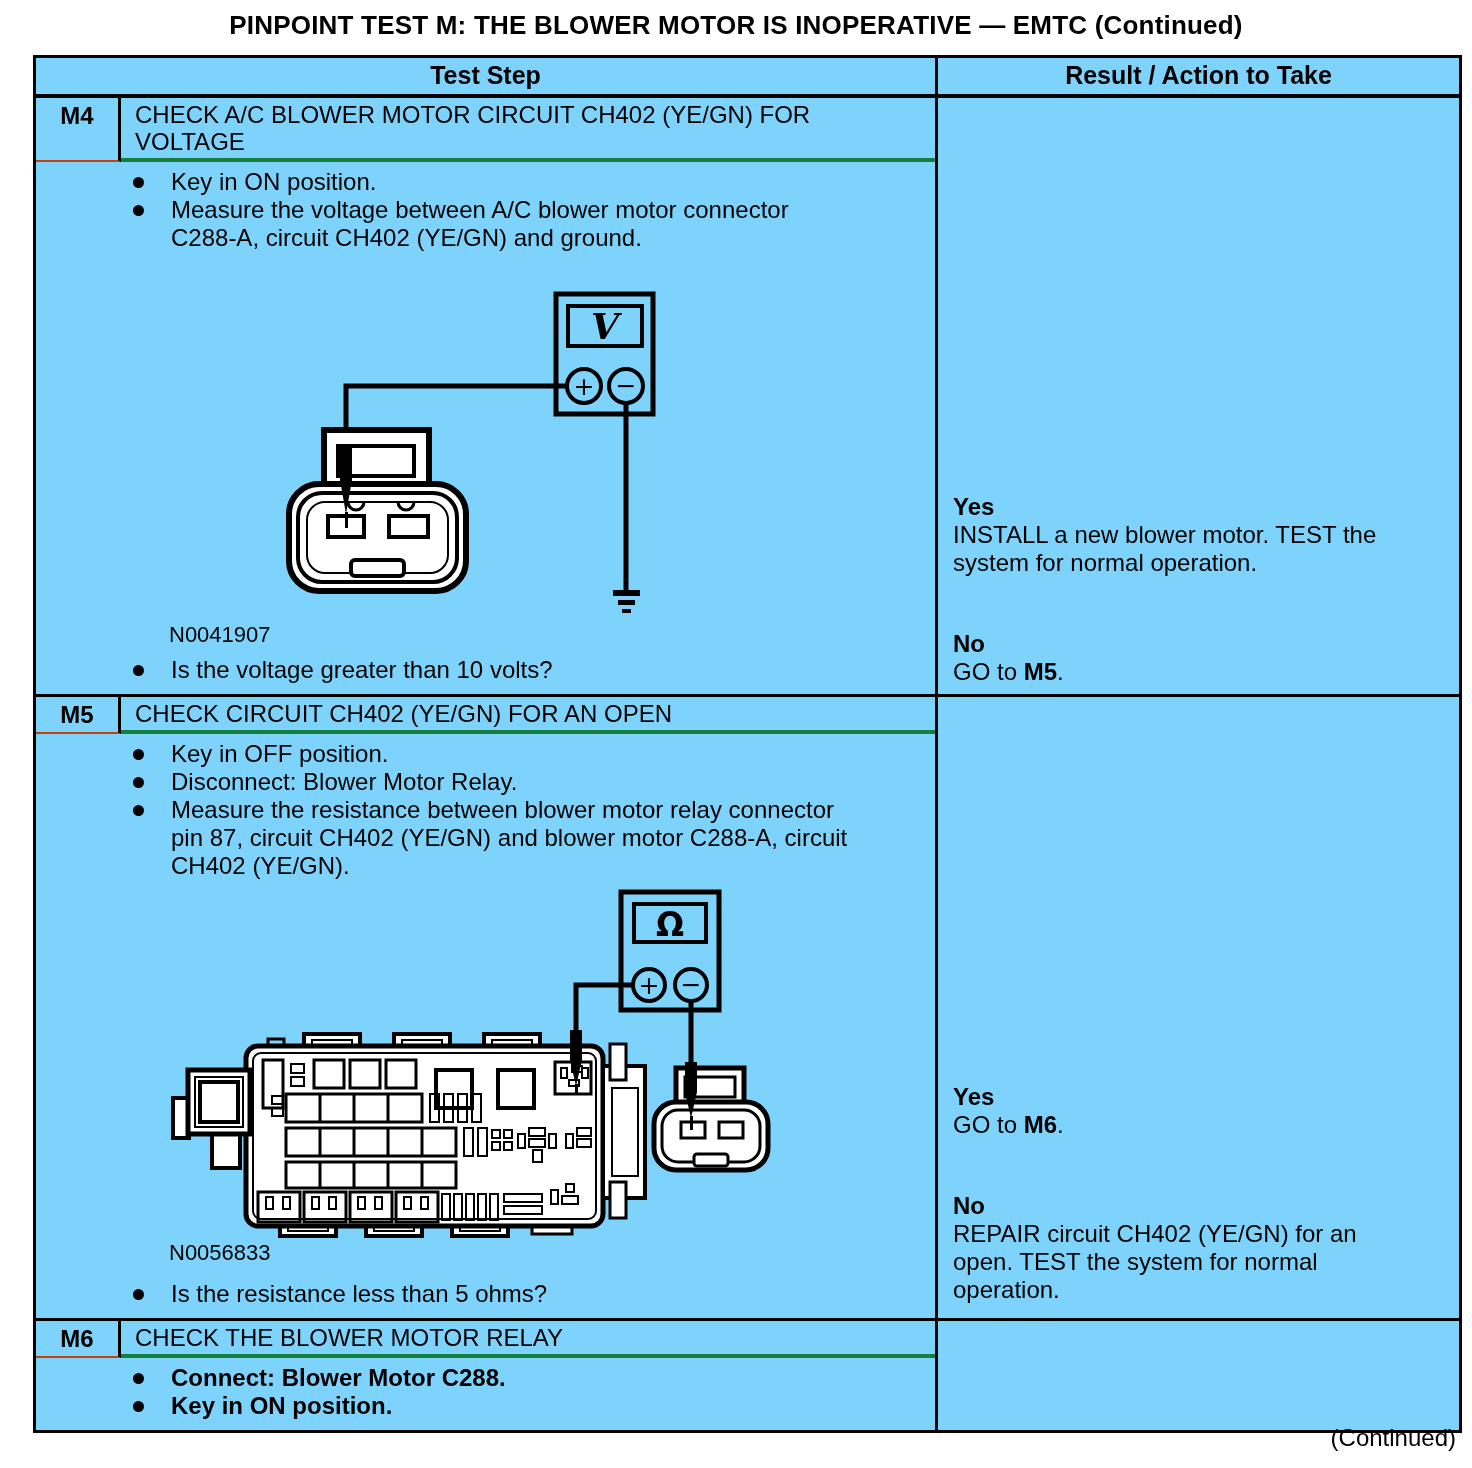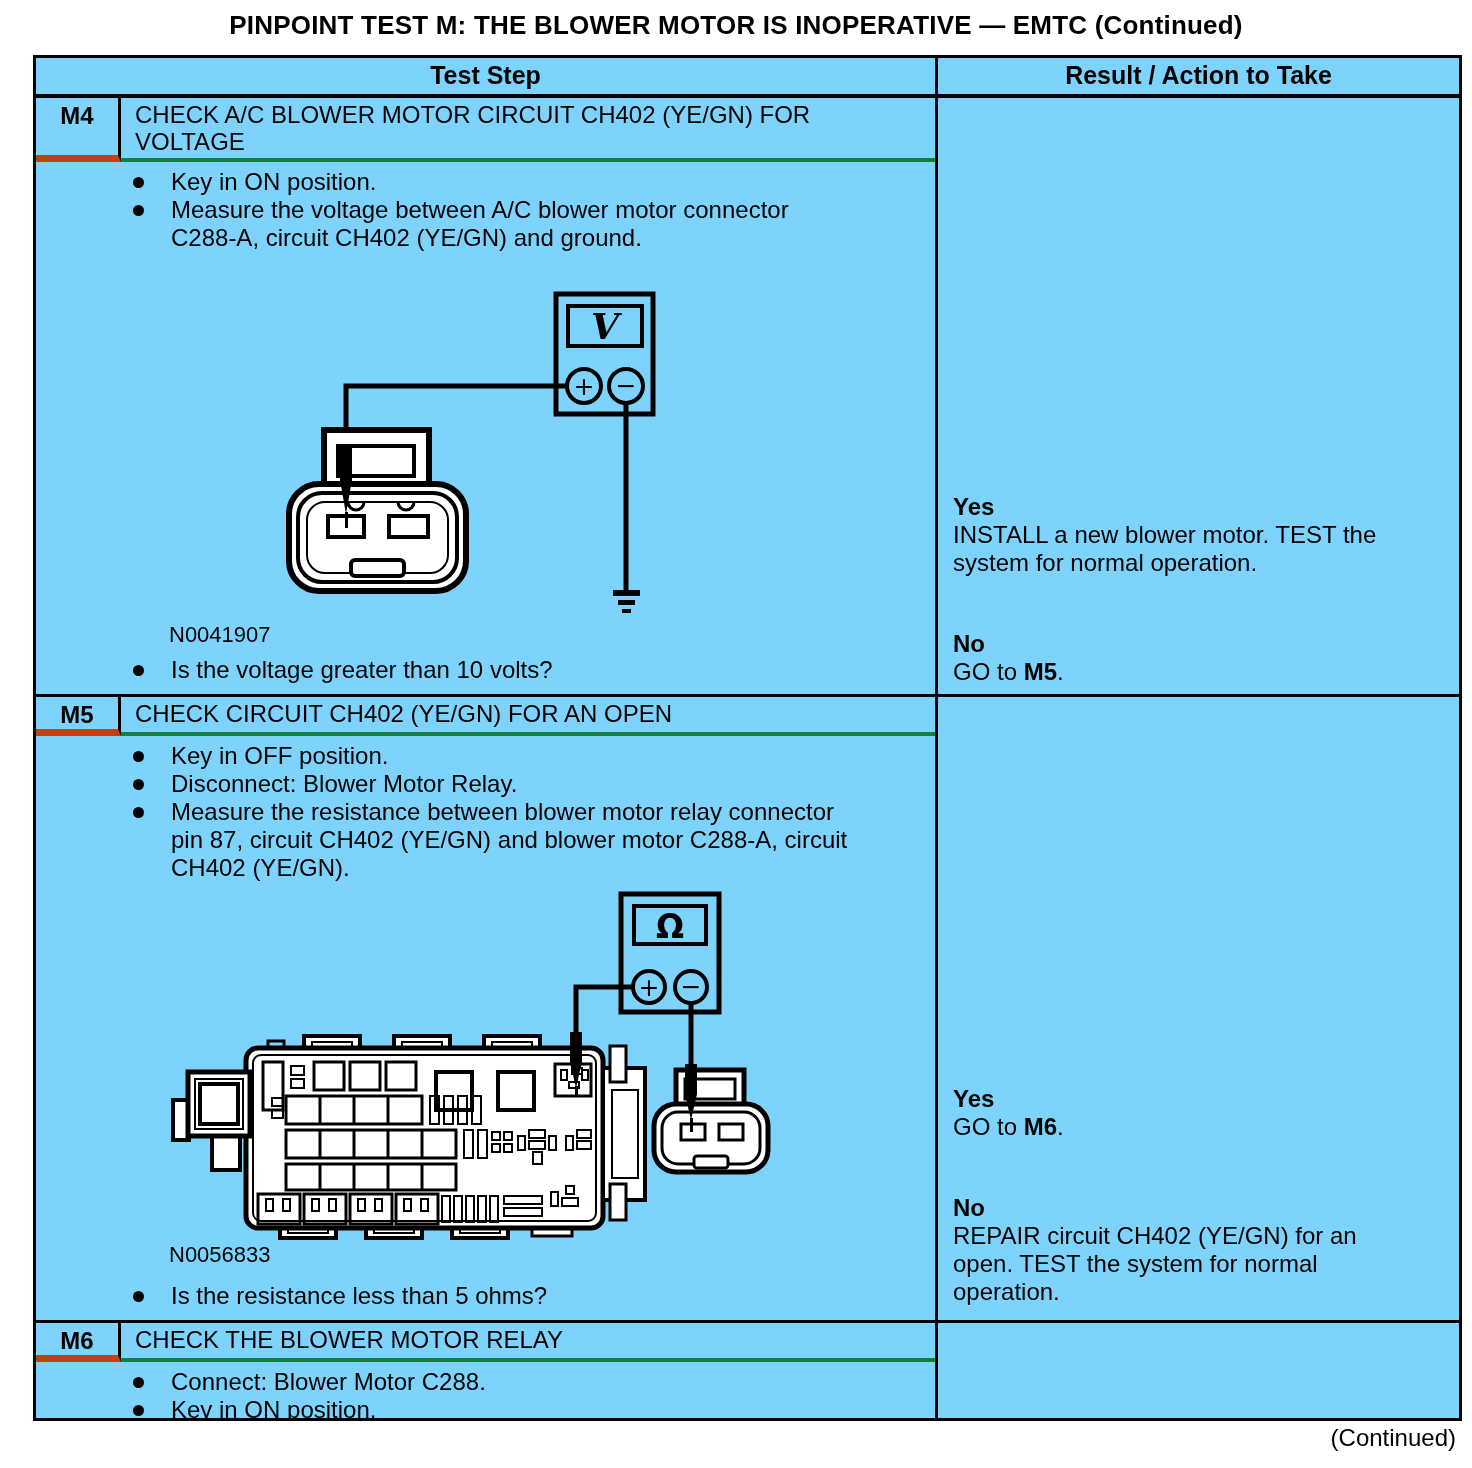--- a/index.html
+++ b/index.html
@@ -25,42 +25,42 @@
     text-align:center;font-weight:bold;font-size:25px;
     padding:3px 0 4px 0;box-sizing:border-box;
   }
   .colhead .hc.right{border-left:3px solid #000;}
   .section{
     display:grid;grid-template-columns:85px 814px 1fr;
     grid-template-rows:auto 1fr;
   }
   .section + .section{border-top:3px solid #000;}
   .idcell{
-    grid-column:1;grid-row:1;border-right:3px solid #000;border-bottom:7px solid #c2410c;
+    grid-column:1;grid-row:1;border-right:3px solid #000;border-bottom:2px solid #c2410c;
     text-align:center;font-weight:bold;font-size:24px;padding-top:4px;
     box-sizing:border-box;
   }
   .titlecell{
     grid-column:2;grid-row:1;border-bottom:4px solid #15803d;
     font-weight:normal;font-size:24px;line-height:27px;
     padding:3px 10px 3px 14px;white-space:pre-line;box-sizing:border-box;
   }
   .detailcell{
     grid-column:1 / span 2;grid-row:2;position:relative;
     box-sizing:border-box;overflow:hidden;
   }
   .resultcell{
     grid-column:3;grid-row:1 / span 2;border-left:3px solid #000;
     display:flex;flex-direction:column;justify-content:flex-end;
     padding:0 10px 8px 15px;box-sizing:border-box;
     font-size:24px;line-height:28px;gap:39px;
   }
   .row-m4 .detailcell{height:532px;}
   .row-m5 .detailcell{height:584px;}
-  .row-m6 .detailcell{height:56px;}
+  .row-m6 .detailcell{height:72px;font-weight:bold;}
   .row-m5 .resultcell{padding-bottom:14px;}
   .steps{padding:6px 14px 0 97px;}
   .step{display:flex;font-size:24px;line-height:28px;}
   .dot{
     flex:none;width:11px;height:11px;border-radius:50%;background:#000;
     margin:9px 27px 0 0;
   }
   .steptext{white-space:pre-line;}
   .figlabel{
     position:absolute;left:133px;font-size:22px;

